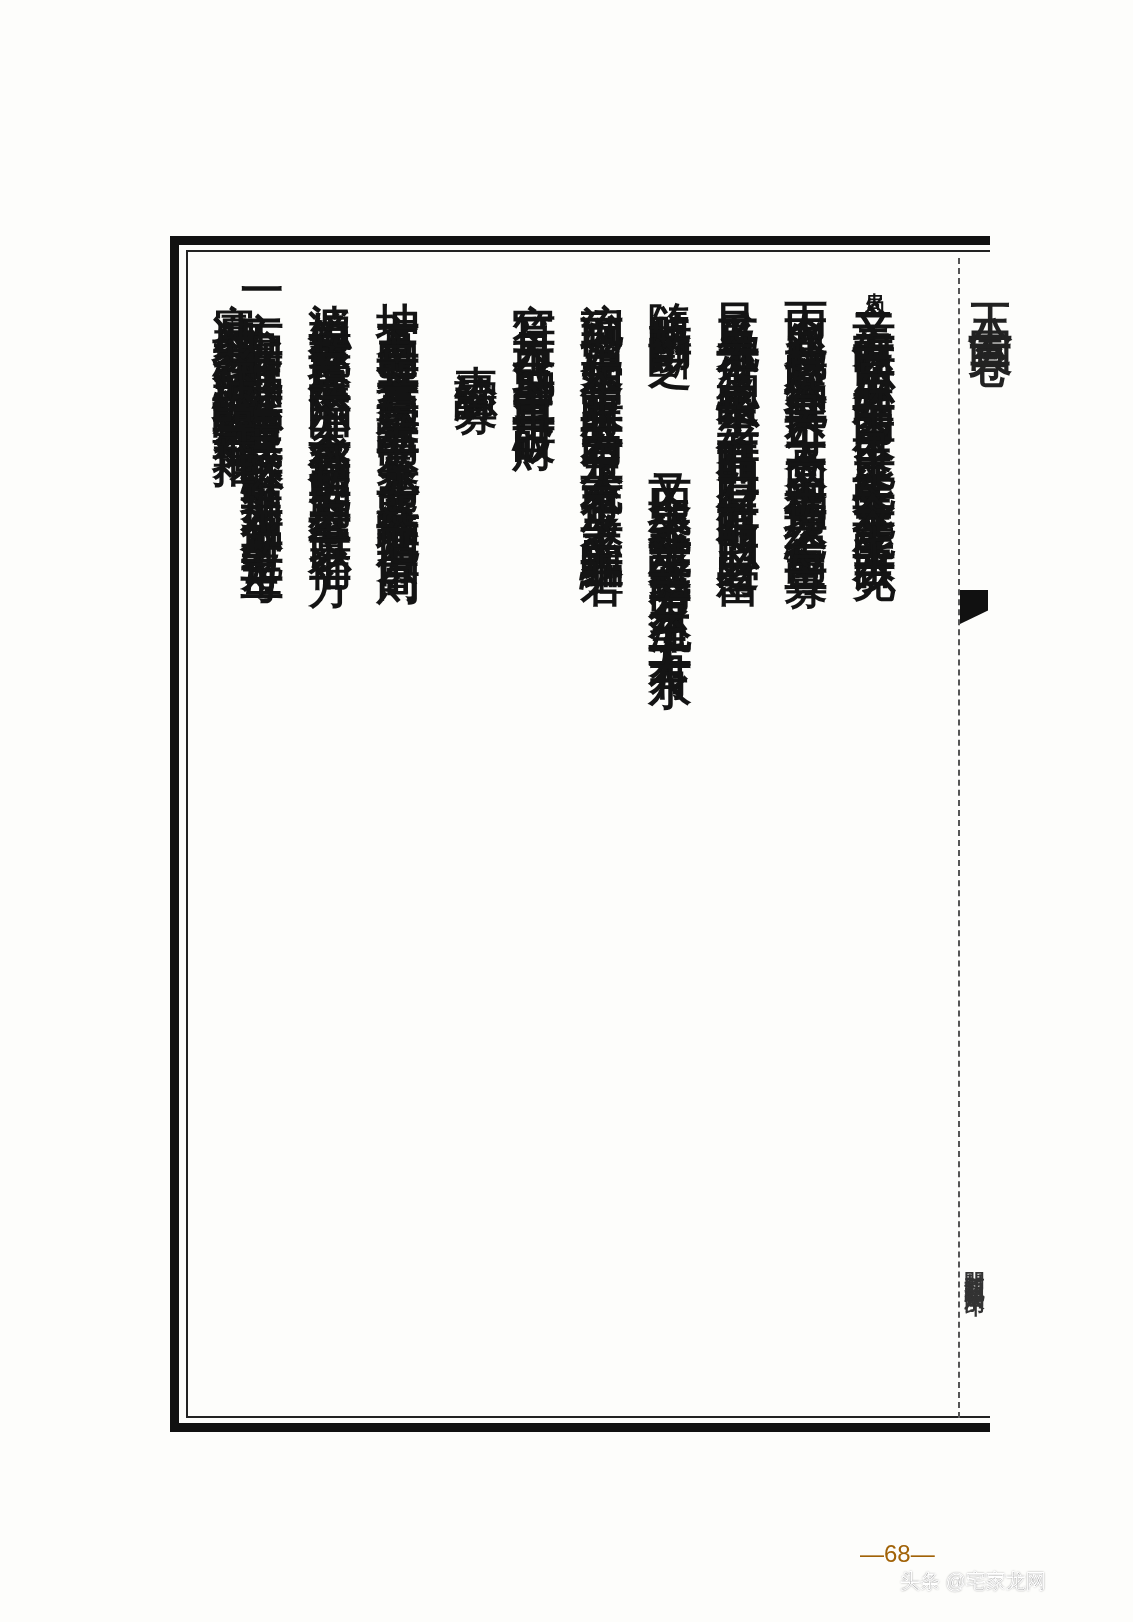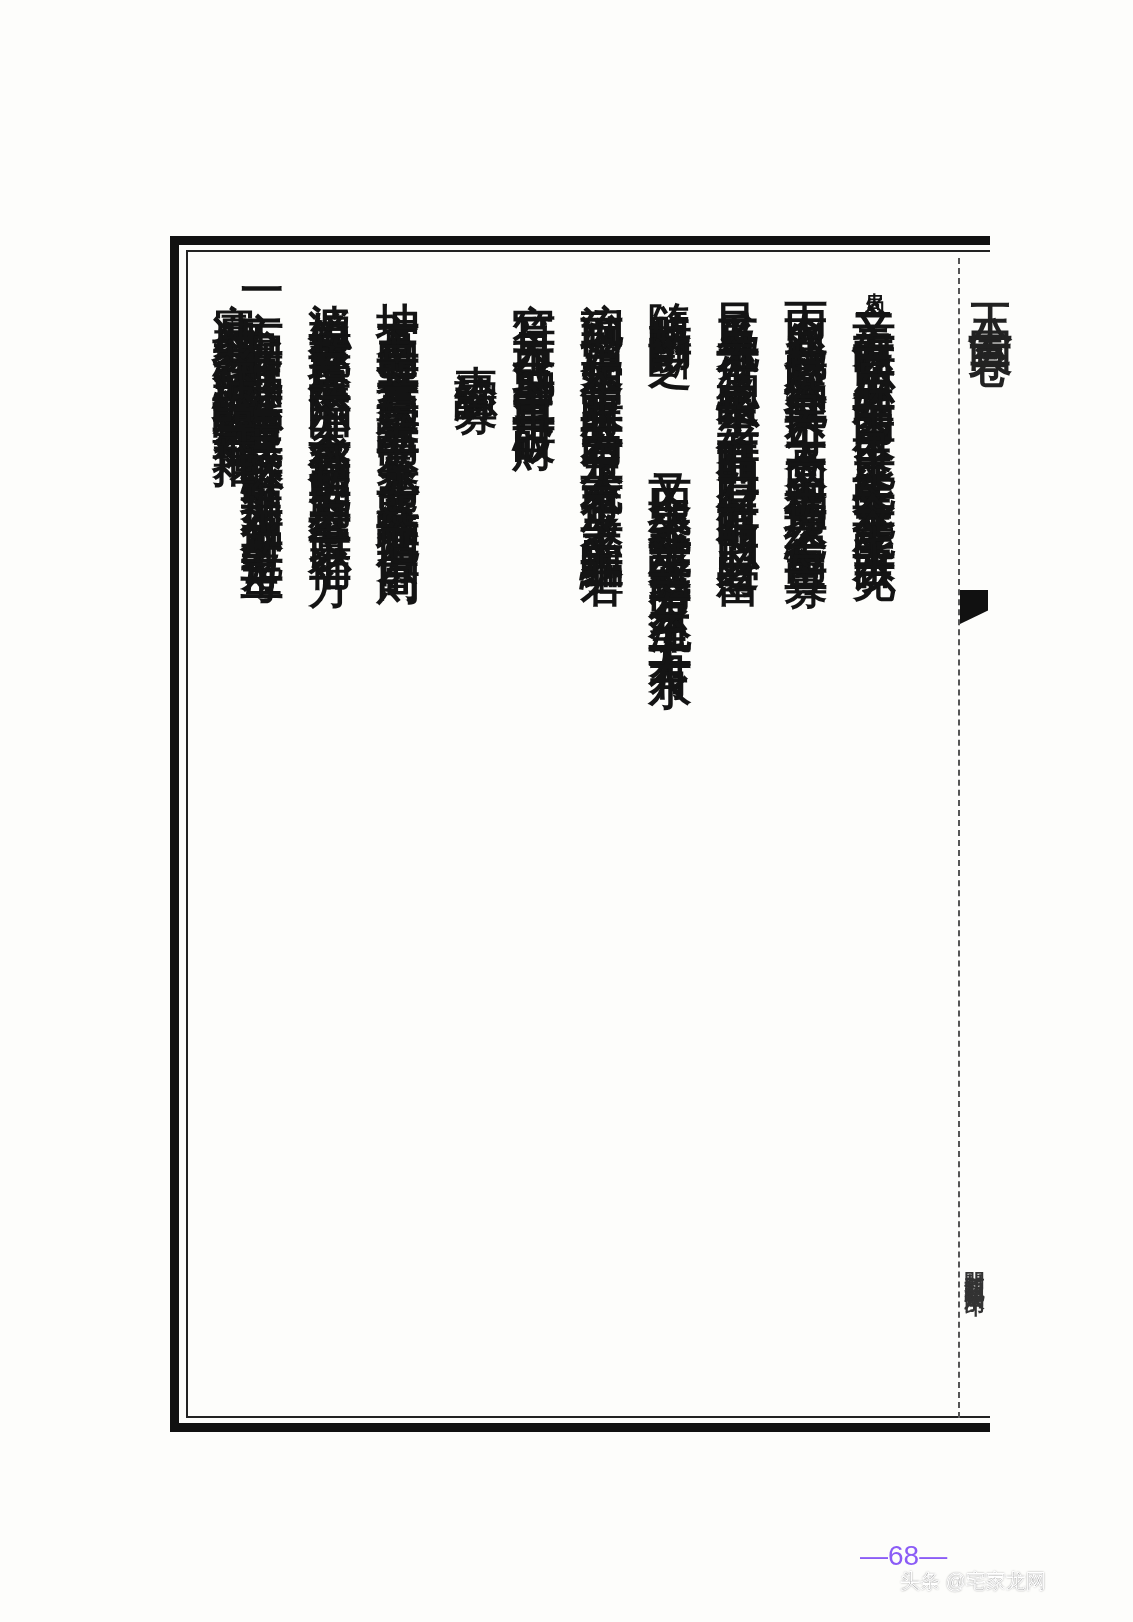--- a/index.html
+++ b/index.html
@@ -18,22 +18,22 @@
   .heading { position:absolute; top:330px; writing-mode:vertical-rl; font-size:43px;
          letter-spacing:8px; font-weight:bold; }
   .margin-rule { position:absolute; left:958px; top:258px; width:0; height:1160px;
          border-left:2px dashed #555; }
   .margin-title { position:absolute; left:962px; top:268px; writing-mode:vertical-rl;
          font-size:44px; letter-spacing:14px; font-weight:bold; color:#222; }
   .margin-fishtail { position:absolute; left:960px; top:590px; width:28px; height:34px;
          background:#111; clip-path:polygon(0 0,100% 0,100% 60%,0 100%); }
   .margin-publisher { position:absolute; left:962px; top:1255px; writing-mode:vertical-rl;
          font-size:20px; letter-spacing:3px; font-weight:bold; color:#333; }
-  .page-no { position:absolute; left:860px; top:1540px; font-size:28px;
-         font-family:"Liberation Sans",sans-serif; color:#8b5cf6; }
+  .page-no { position:absolute; left:860px; top:1540px; font-size:24px;
+         font-family:"Liberation Sans",sans-serif; color:#a16207; }
   .watermark { position:absolute; left:900px; top:1568px; font-size:20px;
          font-family:"Liberation Sans",sans-serif; color:#999;
          -webkit-text-stroke:1px #fff; text-shadow:0 0 2px #555; }
 </style>
 </head>
 <body>
 
 <div class="frame-outer"></div>
 <div class="frame-inner"></div>
 

